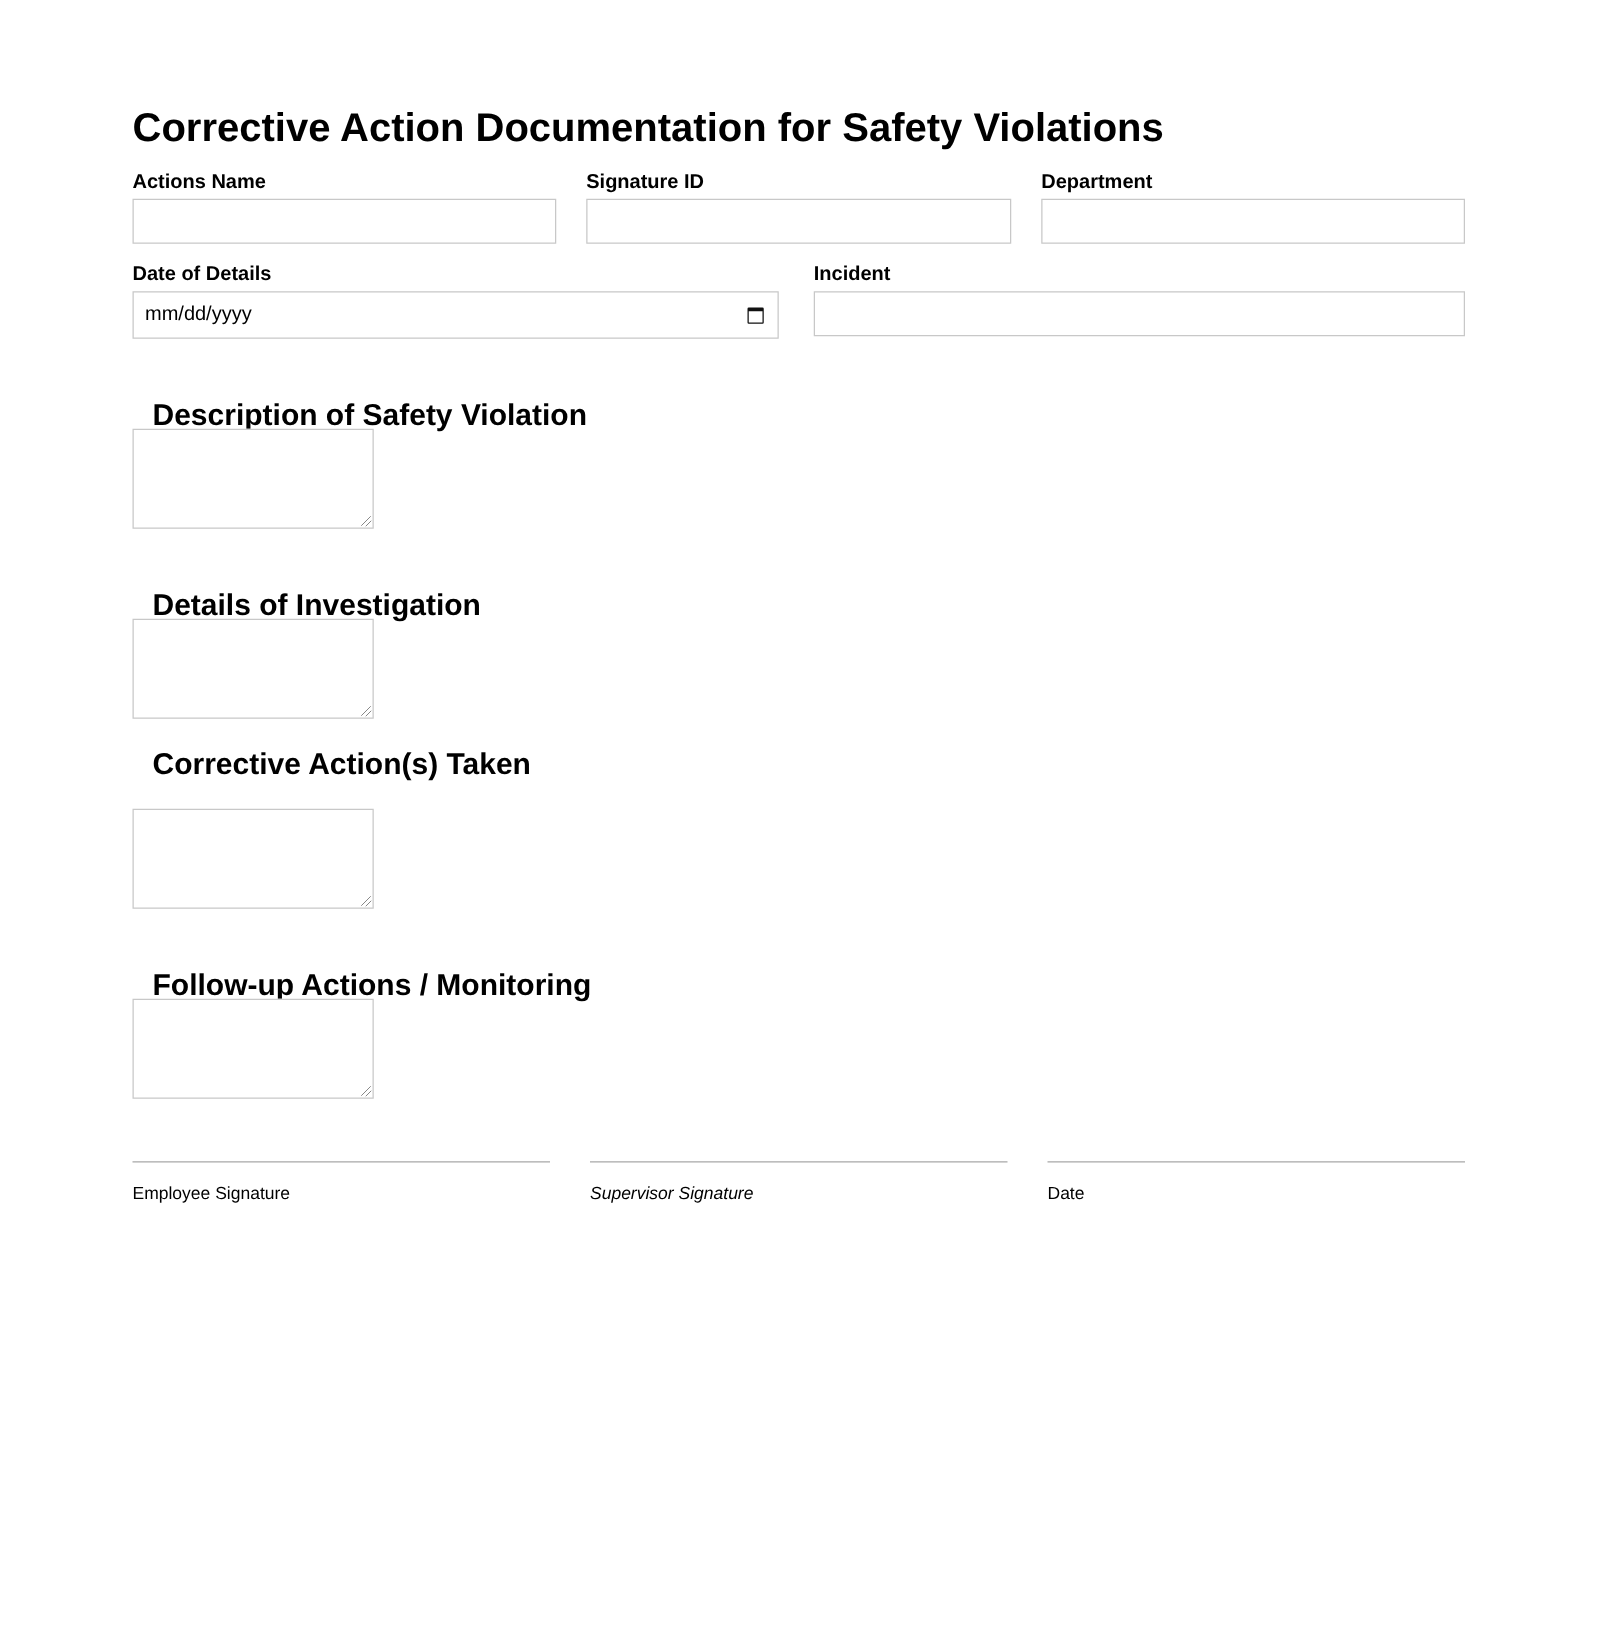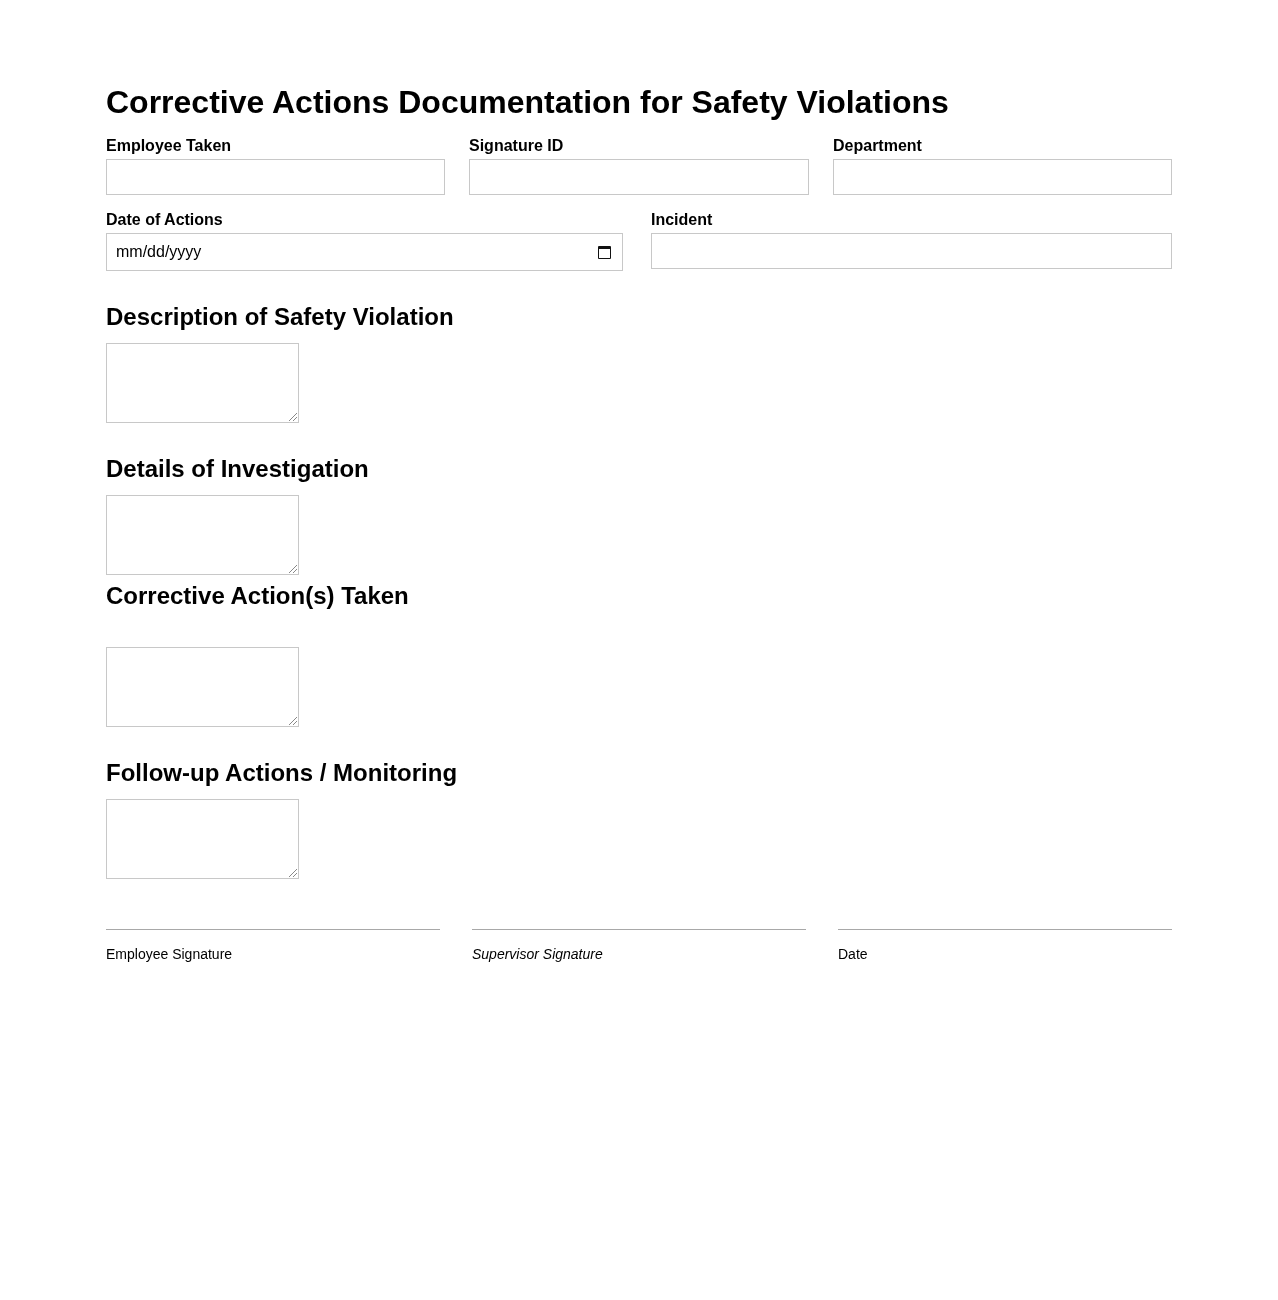--- a/index.html
+++ b/index.html
@@ -17,49 +17,49 @@
     }
     .label { font-size: 16px; font-weight: bold; line-height: 18px; position: absolute; white-space: nowrap; }
     .input {
       position: absolute; height: 36px; border: 1px solid #c8c8c8; background: #fff;
       font-family: "Liberation Sans", sans-serif; font-size: 16px; padding: 0 9px;
     }
     .date-input { height: 38px; display: flex; align-items: center; justify-content: space-between; }
     .date-text { color: #000; }
     .cal-icon { width: 13px; height: 13px; border: 1.5px solid #111; border-top-width: 3px; border-radius: 1px; position: relative; margin-right: 2px; }
     h2 {
-      margin: 0; position: absolute; left: 0;
+      margin: 16px; position: absolute; left: 0;
       font-size: 24px; font-weight: bold; line-height: 28px; white-space: nowrap;
     }
     .textarea {
       position: absolute; left: 0; width: 193px; height: 80px;
       border: 1px solid #c8c8c8; background: #fff;
     }
     .grip { position: absolute; right: 1px; bottom: 1px; width: 8px; height: 8px;
       background: linear-gradient(135deg, transparent 0 45%, #888 45% 52%, transparent 52% 70%, #888 70% 77%, transparent 77%); }
     .sig { position: absolute; top: 929px; width: 334px; }
     .sig-line { border-top: 1px solid #a8a8a8; height: 1px; }
     .sig-label { font-size: 14px; line-height: 16px; margin-top: 16px; white-space: nowrap; }
   </style>
 </head>
 <body>
 
 <div class="page">
-  <h1>Corrective Actions Documentation for Safety Violations</h1>
+  <h1>Corrective Action Documentation for Safety Violations</h1>
 
-  <span class="label" style="left:0;top:137px;">Employee Taken</span>
+  <span class="label" style="left:0;top:137px;">Actions Name</span>
   <input class="input" style="left: 0px; top: 159px; width: 339px;" value="">
 
   <span class="label" style="left:363px;top:137px;">Signature ID</span>
   <input class="input" style="left: 363px; top: 159px; width: 340px;" value="">
 
   <span class="label" style="left:727px;top:137px;">Department</span>
   <input class="input" style="left: 727px; top: 159px; width: 339px;" value="">
 
-  <span class="label" style="left:0;top:211px;">Date of Actions</span>
+  <span class="label" style="left:0;top:211px;">Date of Details</span>
   <div class="input date-input" style="left:0;top:233px;width:517px;">
     <span class="date-text">mm/dd/yyyy</span>
     <span class="cal-icon"></span>
   </div>
 
   <span class="label" style="left:545px;top:211px;">Incident</span>
   <input class="input" style="left: 545px; top: 233px; width: 521px;" value="">
 
   <h2 style="top:303px;">Description of Safety Violation</h2>
   <div class="textarea" style="top:343px;">

